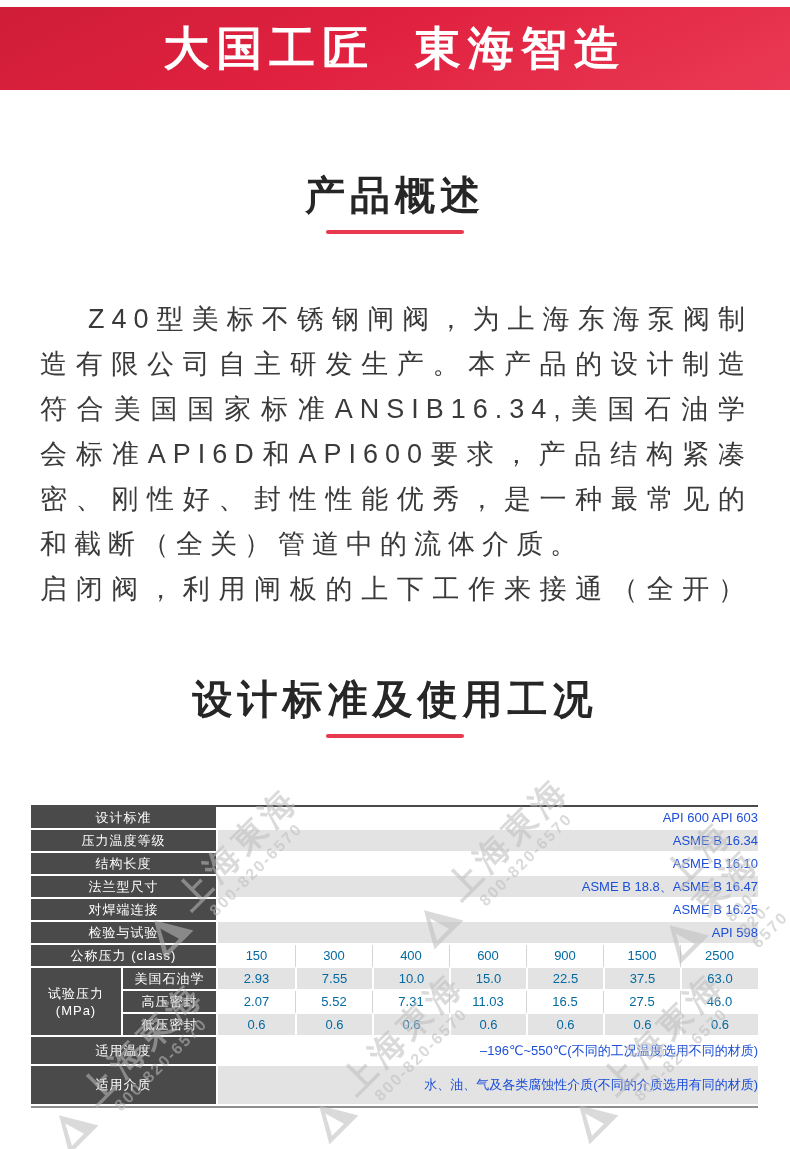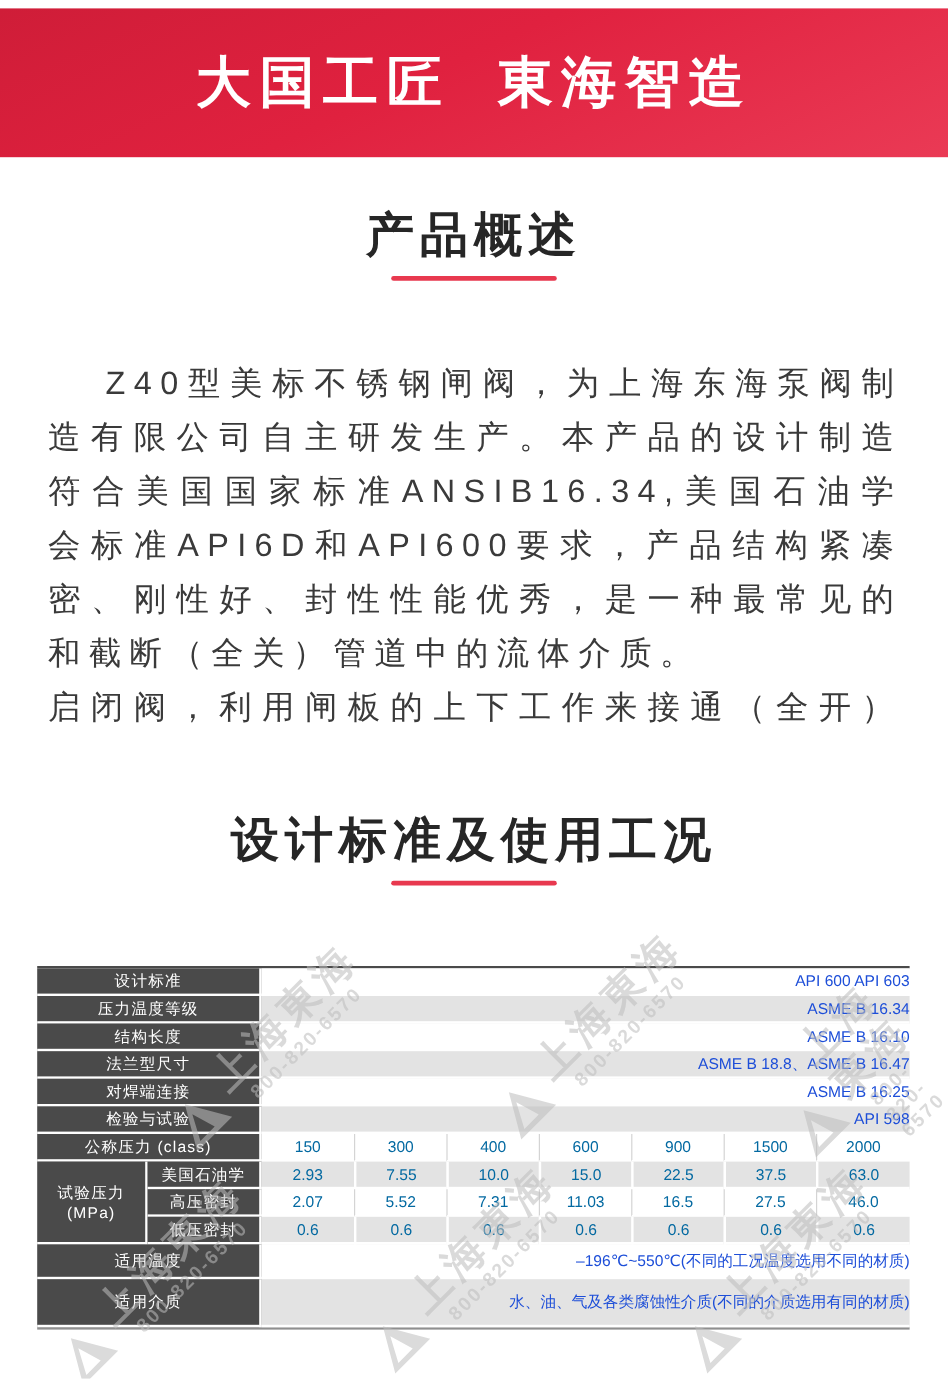--- a/index.html
+++ b/index.html
@@ -1,20 +1,20 @@
 <!DOCTYPE html>
 <html><head>
 <meta charset="utf-8">
 <style>
   html,body{margin:0;padding:0;background:#fff;}
   .page{position:relative;width:790px;height:1149px;background:#fff;overflow:hidden;
         font-family:"Liberation Sans","DejaVu Sans",sans-serif;color:#333;}
 
   
-  .banner{position:absolute;top:7px;left:0;width:790px;height:124px;
+  .banner{position:absolute;top:7px;left:0;width:790px;height:83px;
           background:linear-gradient(155deg,#cf1d38 0%,#e0213f 45%,#ea3a55 100%);
           display:flex;align-items:center;justify-content:center;}
   .banner h1{margin:0;color:#fff;font-size:46px;font-weight:800;letter-spacing:7px;white-space:pre;}
 
   
   .sec-title{position:absolute;left:0;width:790px;text-align:center;margin:0;
              font-size:40px;font-weight:700;color:#262626;letter-spacing:5px;}
   .t1{top:168px;}
   .t2{top:672px;}
   .red-line{position:absolute;left:326px;width:138px;height:4px;background:#e8394f;border-radius:2px;}
@@ -118,21 +118,21 @@
         </tr>
 
         <tr class="w">
           <td class="lbl" colspan="2">公称压力 (class)</td>
           <td class="num">150</td>
           <td class="num">300</td>
           <td class="num">400</td>
           <td class="num">600</td>
           <td class="num">900</td>
           <td class="num">1500</td>
-          <td class="num">2000</td>
+          <td class="num">2500</td>
         </tr>
 
         <tr class="g">
           <td class="lbl" rowspan="3">试验压力(MPa)</td>
           <td class="lbl">美国石油学</td>
           <td class="num">2.93</td>
           <td class="num">7.55</td>
           <td class="num">10.0</td>
           <td class="num">15.0</td>
           <td class="num">22.5</td>

